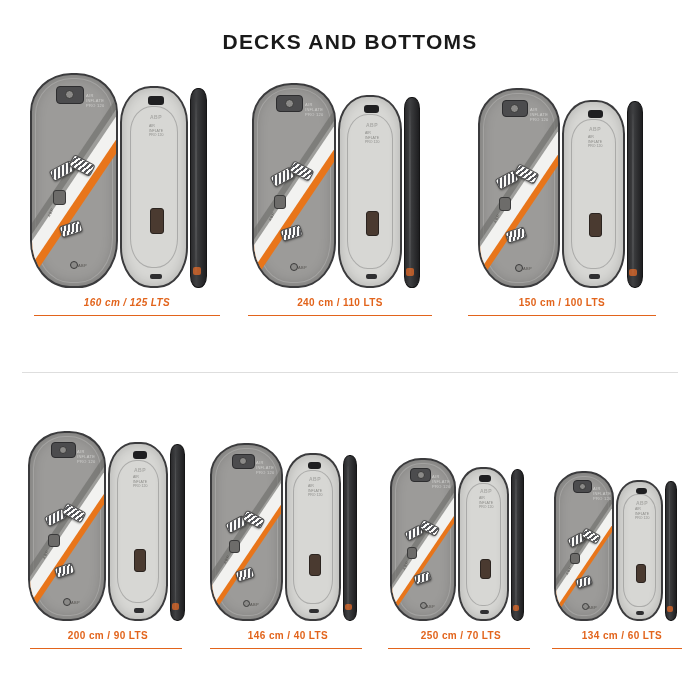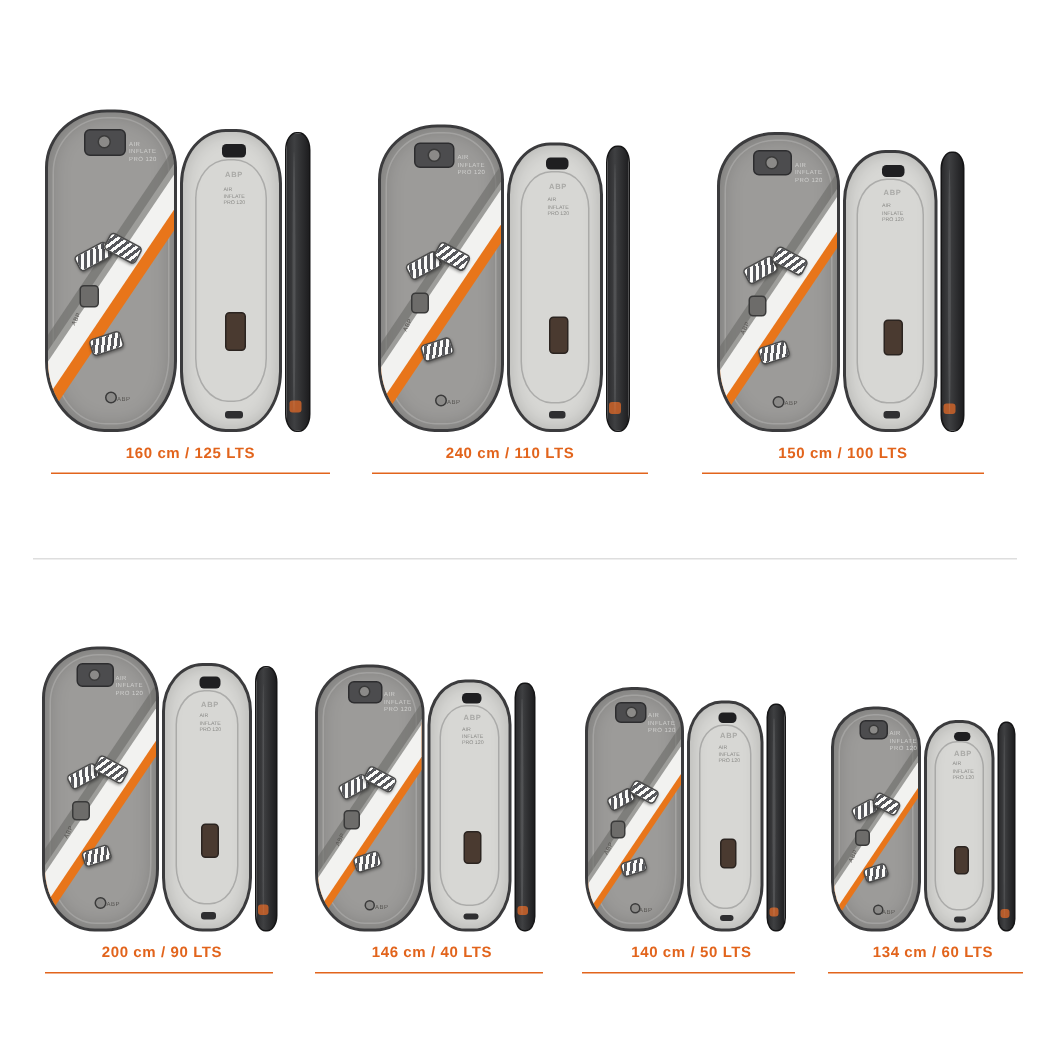--- a/index.html
+++ b/index.html
@@ -240,20 +240,21 @@
     height: 1px;
     background: #dedede;
     top: 372px;
   }
 </style>
 </head>
 <body>
 
 <div class="page">
 
+  <div class="title">DECKS AND BOTTOMS</div>
 
   <div class="divider"></div>
 
   <div class="row row-1">
 
     <div class="group" style="left:22px; width:210px; height:260px;">
       <div class="cluster" style="left:8px;">
         <div class="board deck" style="width:88px;height:215px;">
           <div class="stripe-orange" style="width:22px;height:300px;left:42px;top:-45px;"></div>
           <div class="stripe-white" style="width:17px;height:300px;left:28px;top:-30px;"></div>
@@ -276,21 +277,21 @@
           <div class="bot-small" style="left:27px;top:36px;">AIR
 INFLATE
 PRO 120</div>
           <div class="finbox" style="width:12px;height:24px;left:28px;top:120px;"></div>
           <div class="tail-patch" style="width:12px;height:5px;left:28px;top:186px;"></div>
         </div>
         <div class="rail" style="width:15px;height:198px;">
           <div class="rail-tip"></div>
         </div>
       </div>
-      <div class="caption" style="bottom:14px;">160 cm / 125 LTS</div>
+      <div class="caption" style="bottom:14px;font-style:italic;">160 cm / 125 LTS</div>
       <div class="rule" style="left:12px;width:186px;bottom:6px;"></div>
     </div>
 
     <div class="group" style="left:240px; width:200px; height:260px;">
       <div class="cluster" style="left:12px;">
         <div class="board deck" style="width:84px;height:205px;">
           <div class="stripe-orange" style="width:21px;height:290px;left:40px;top:-43px;"></div>
           <div class="stripe-white" style="width:16px;height:290px;left:27px;top:-28px;"></div>
           <div class="stripe-dark" style="width:9px;height:290px;left:19px;top:-28px;"></div>
           <div class="pad" style="width:25px;height:15px;left:22px;top:10px;"></div>
@@ -455,21 +456,21 @@
           <div class="bot-small" style="left:19px;top:27px;">AIR
 INFLATE
 PRO 120</div>
           <div class="finbox" style="width:9px;height:18px;left:20px;top:90px;"></div>
           <div class="tail-patch" style="width:9px;height:4px;left:20px;top:141px;"></div>
         </div>
         <div class="rail" style="width:11px;height:150px;">
           <div class="rail-tip"></div>
         </div>
       </div>
-      <div class="caption" style="bottom:14px;">140 cm / 50 LTS</div>
+      <div class="caption" style="bottom:14px;">250 cm / 70 LTS</div>
       <div class="rule" style="left:6px;width:142px;bottom:6px;"></div>
     </div>
 
     <div class="group" style="left:548px; width:148px; height:250px;">
       <div class="cluster" style="left:6px;">
         <div class="board deck" style="width:60px;height:150px;">
           <div class="stripe-orange" style="width:15px;height:215px;left:29px;top:-33px;"></div>
           <div class="stripe-white" style="width:12px;height:215px;left:19px;top:-20px;"></div>
           <div class="stripe-dark" style="width:7px;height:215px;left:13px;top:-20px;"></div>
           <div class="pad" style="width:17px;height:11px;left:17px;top:7px;"></div>

